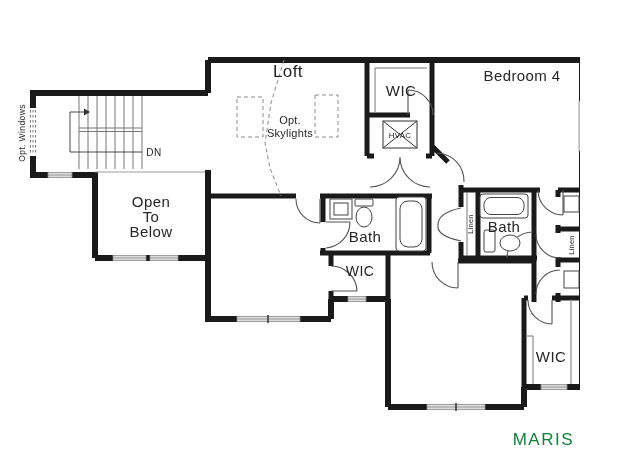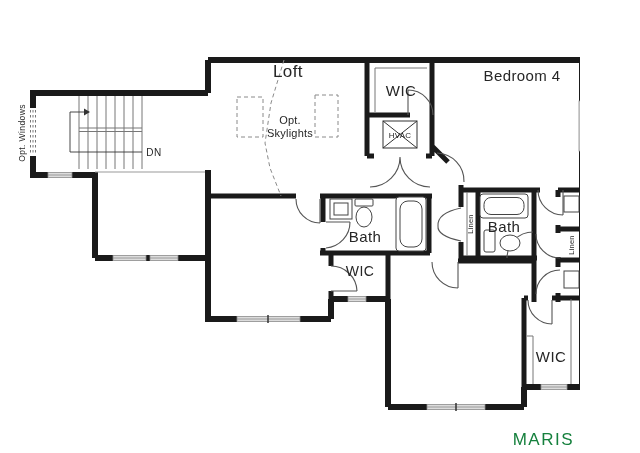--- a/index.html
+++ b/index.html
@@ -125,20 +125,25 @@
   </svg>
 
   <div class="lbl big" style="left:288px;top:72px;">Loft</div>
   <div class="lbl room" style="left:514px;top:75px;padding-left:16px;">Bedroom 4</div>
   <div class="lbl room" style="left:365px;top:236px;">Bath</div>
   <div class="lbl room" style="left:504px;top:226px;">Bath</div>
   <div class="lbl room" style="left:401px;top:90px;">WIC</div>
   <div class="lbl" style="left:360px;top:271px;font-size:14px;">WIC</div>
   <div class="lbl room" style="left:551px;top:356px;">WIC</div>
 
+  <div class="lbl room stack" style="left:151px;top:216px;line-height:1.05;">
+    <span>Open</span>
+    <span>To</span>
+    <span>Below</span>
+  </div>
 
   <div class="lbl small sky" style="left:290px;top:127px;">
     <span>Opt.</span>
     <span>Skylights</span>
   </div>
 
   <div class="lbl tiny" style="left:400px;top:135px;font-size:8px;">HVAC</div>
   <div class="lbl dn" style="left:154px;top:152px;">DN</div>
 
   <div class="lbl tiny rot" style="left:470px;top:224px;">Linen</div>

